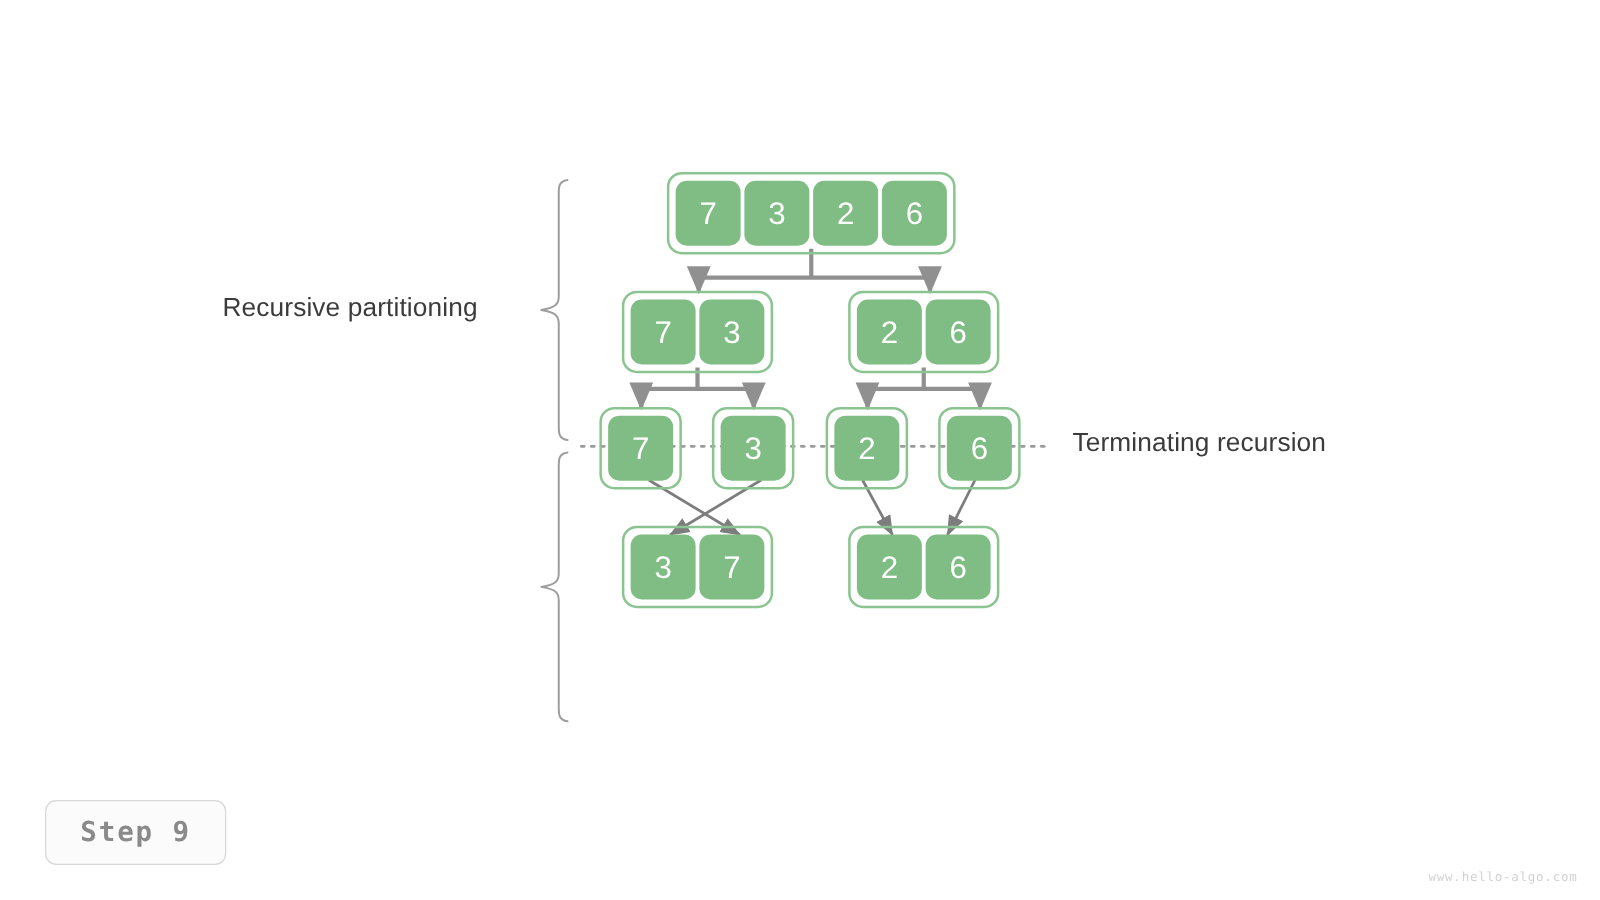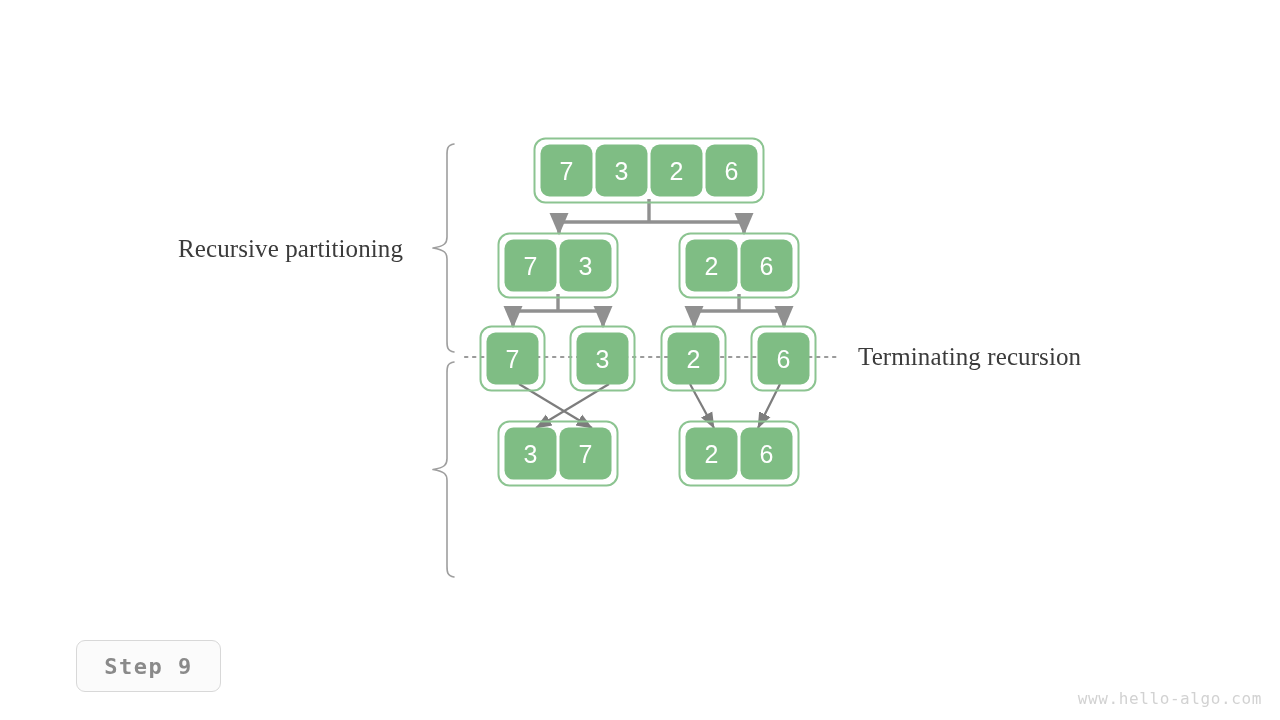--- a/index.html
+++ b/index.html
@@ -23,22 +23,22 @@
   }
   #diagram-svg {
     position: absolute;
     left: 0; top: 0;
     width: 1280px;
     height: 720px;
     display: block;
   }
   .side-label {
     position: absolute;
-    font-family: Liberation Serif, serif;
-    font-size: 25px;
+    font-family: Liberation Sans, sans-serif;
+    font-size: 21px;
     color: #3b3b3b;
     white-space: nowrap;
     letter-spacing: 0.1px;
   }
   #label-recursive-partitioning {
     right: 1280px;
     
   }
   .step-badge {
     position: absolute;
@@ -51,28 +51,27 @@
     border-radius: 9px;
     background: #fbfbfb;
     display: flex;
     align-items: center;
     justify-content: center;
     font-family: "DejaVu Sans Mono", monospace;
     font-size: 22px;
     font-weight: bold;
     color: #8a8a8a;
     letter-spacing: 1.5px;
-    margin-left: 40px;
   }
   .watermark {
     position: absolute;
     right: 18px;
     bottom: 12px;
     font-family: "DejaVu Sans Mono", monospace;
-    font-size: 16px;
+    font-size: 10px;
     color: #d2d2d2;
     letter-spacing: 0.6px;
   }
   .cell-text {
     font-family: "Liberation Sans", sans-serif;
     font-size: 25px;
     fill: #ffffff;
   }
 </style>
 </head>

